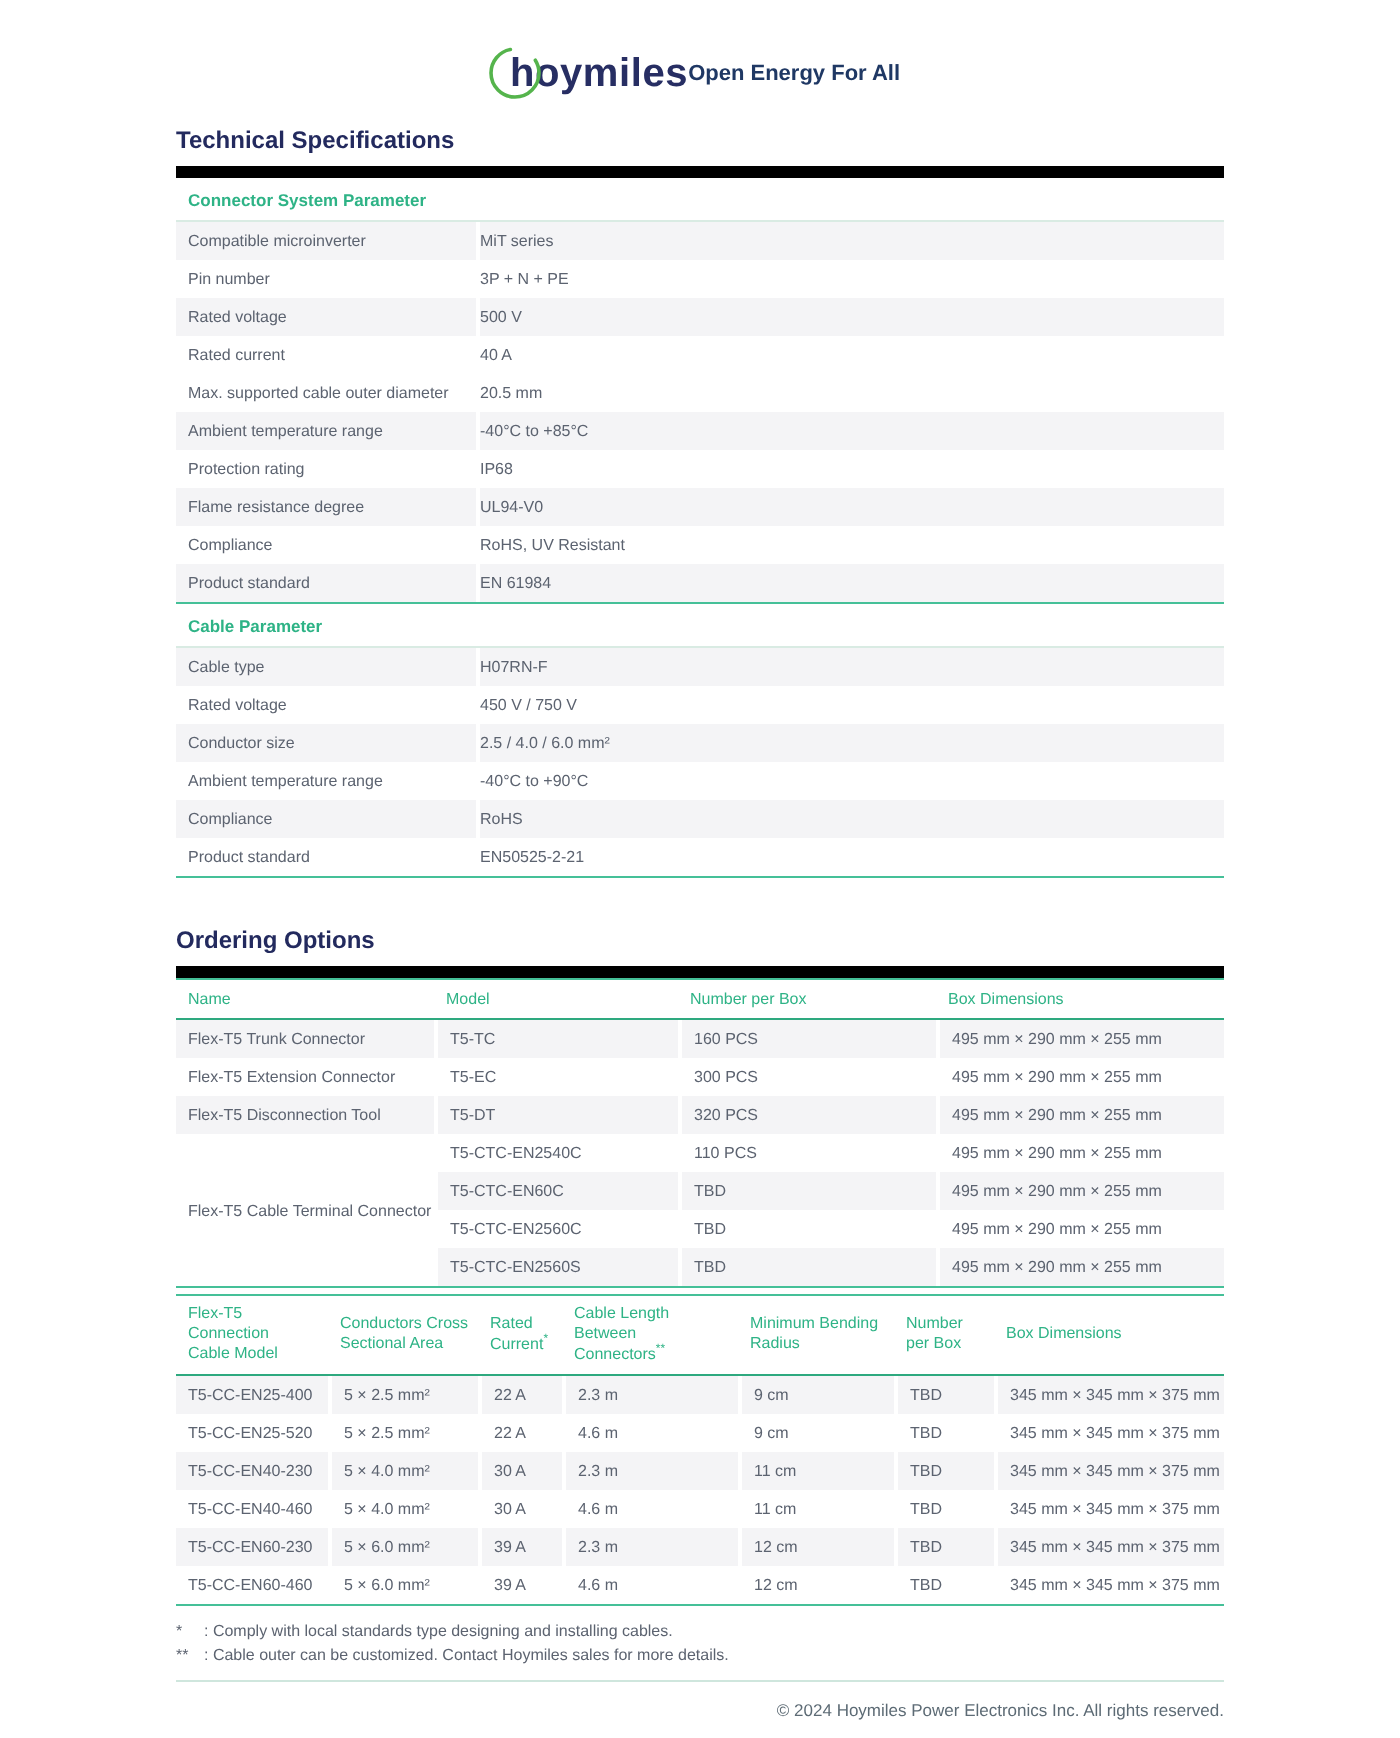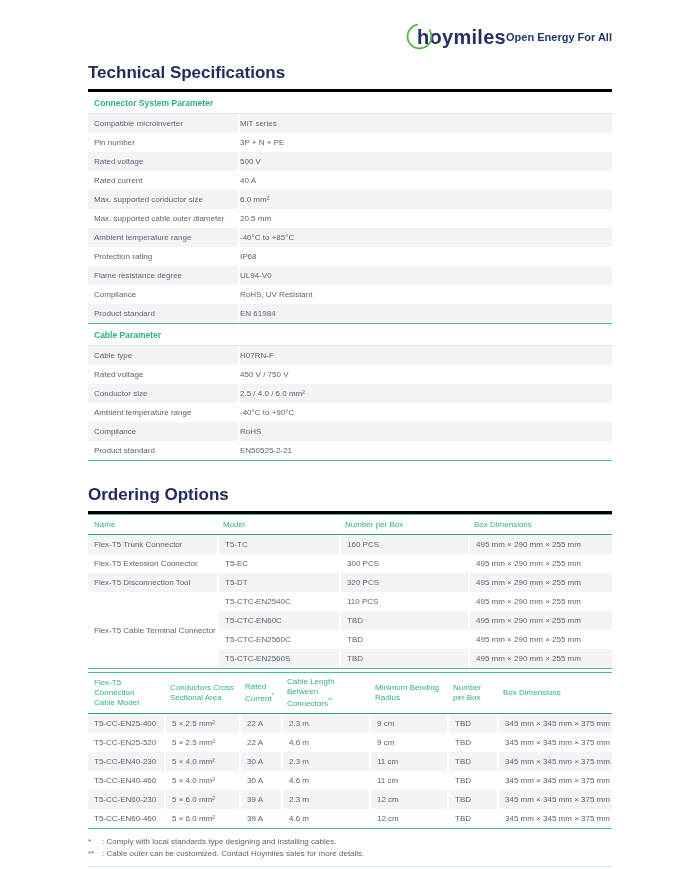--- a/index.html
+++ b/index.html
@@ -9,34 +9,34 @@
     width: 700px;
     height: 869px;
     background: #ffffff;
     font-family: "Liberation Sans", sans-serif;
     color: #5c6370;
     overflow: hidden;
   }
   .content { position: absolute; left: 88px; top: 0; width: 524px; }
 
   
-  .hdr { display: flex; justify-content: flex-end; align-items: center; margin-top: 22px; height: 30px; }
+  .hdr { display: flex; justify-content: center; align-items: center; margin-top: 22px; height: 30px; }
   .logo { position: relative; padding-left: 5px; }
   .logo-arc { position: absolute; left: -6px; top: -3px; width: 27px; height: 27px; }
   .logo-text { font-size: 20px; font-weight: bold; color: #272e63; letter-spacing: 0.3px; }
   .tagline { font-size: 11px; font-weight: bold; color: #1f3864; }
 
   
   .h-title {
     margin-top: 11px;
-    font-size: 17px;
+    font-size: 12px;
     font-weight: bold;
     color: #232a5e;
     padding-bottom: 6px;
-    border-bottom: 3px solid #000000;
+    border-bottom: 6px solid #000000;
   }
   .h-title.second { margin-top: 24px; }
 
   
   .spec-section { border-bottom: 1px solid #45c098; }
   .spec-heading {
     font-size: 8.5px; font-weight: bold; color: #2eb386;
     padding: 6px 6px 5px 6px;
     border-bottom: 1px solid #d9ebe3;
   }
@@ -97,24 +97,20 @@
                 <td class="label">Pin number</td>
                 <td class="value gapL">3P + N + PE</td>
               </tr>
               <tr class="stripe">
                 <td class="label">Rated voltage</td>
                 <td class="value gapL">500 V</td>
               </tr>
               <tr>
                 <td class="label">Rated current</td>
                 <td class="value gapL">40 A</td>
-              </tr>
-              <tr class="stripe">
-                <td class="label">Max. supported conductor size</td>
-                <td class="value gapL">6.0 mm²</td>
               </tr>
               <tr>
                 <td class="label">Max. supported cable outer diameter</td>
                 <td class="value gapL">20.5 mm</td>
               </tr>
               <tr class="stripe">
                 <td class="label">Ambient temperature range</td>
                 <td class="value gapL">-40°C to +85°C</td>
               </tr>
               <tr>

